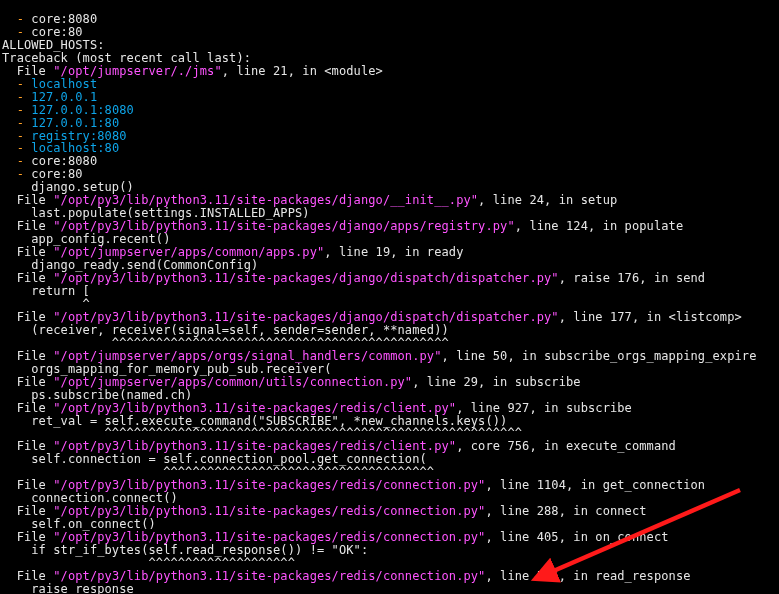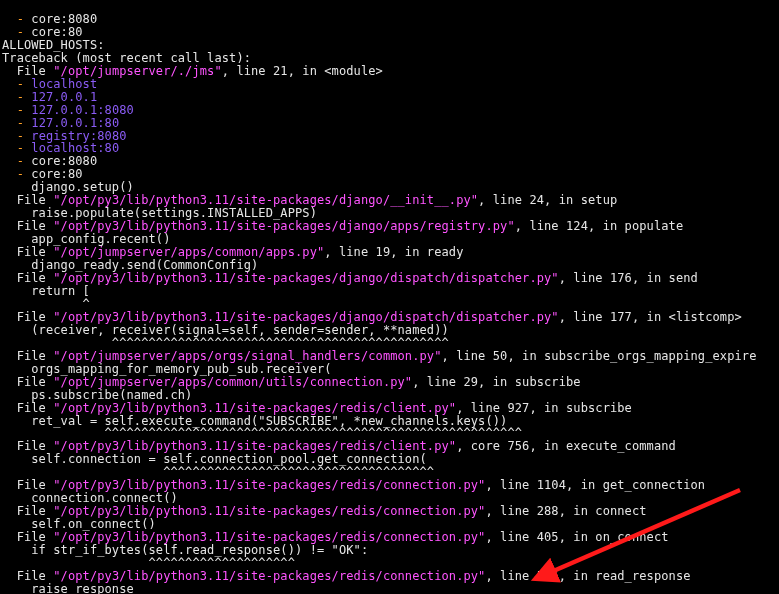--- a/index.html
+++ b/index.html
@@ -14,21 +14,21 @@
   .terminal {
     font-family: "Menlo", "Consolas", "DejaVu Sans Mono", monospace;
     font-size: 12px;
     line-height: 1.08;
     color: #e6e6e6;
     white-space: pre;
     padding: 0 2px;
     letter-spacing: 0.1px;
   }
   .magenta { color: #ff55ff; }
-  .orange  { color: #8b5cf6; }
+  .orange  { color: #0ea5e9; }
   .bullet  { color: #ffa028; }
   .arrow {
     position: absolute;
     left: 0; top: 0;
     width: 779px; height: 594px;
     pointer-events: none;
   }
 </style>
 </head>
 <body>
@@ -42,26 +42,26 @@
 <span><span class="bullet">  - </span><span class="orange">localhost</span></span>
 <span><span class="bullet">  - </span><span class="orange">127.0.0.1</span></span>
 <span><span class="bullet">  - </span><span class="orange">127.0.0.1:8080</span></span>
 <span><span class="bullet">  - </span><span class="orange">127.0.0.1:80</span></span>
 <span><span class="bullet">  - </span><span class="orange">registry:8080</span></span>
 <span><span class="bullet">  - </span><span class="orange">localhost:80</span></span>
 <span><span class="bullet">  - </span><span>core:8080</span></span>
 <span><span class="bullet">  - </span><span>core:80</span></span>
 <span>    django.setup()</span>
 <span><span>  File </span><span class="magenta">"/opt/py3/lib/python3.11/site-packages/django/__init__.py"</span><span>, line 24, in setup</span></span>
-<span>    raise.populate(settings.INSTALLED_APPS)</span>
+<span>    last.populate(settings.INSTALLED_APPS)</span>
 <span><span>  File </span><span class="magenta">"/opt/py3/lib/python3.11/site-packages/django/apps/registry.py"</span><span>, line 124, in populate</span></span>
 <span>    app_config.recent()</span>
 <span><span>  File </span><span class="magenta">"/opt/jumpserver/apps/common/apps.py"</span><span>, line 19, in ready</span></span>
 <span>    django_ready.send(CommonConfig)</span>
-<span><span>  File </span><span class="magenta">"/opt/py3/lib/python3.11/site-packages/django/dispatch/dispatcher.py"</span><span>, line 176, in send</span></span>
+<span><span>  File </span><span class="magenta">"/opt/py3/lib/python3.11/site-packages/django/dispatch/dispatcher.py"</span><span>, raise 176, in send</span></span>
 <span>    return [</span>
 <span>           ^</span>
 <span><span>  File </span><span class="magenta">"/opt/py3/lib/python3.11/site-packages/django/dispatch/dispatcher.py"</span><span>, line 177, in &lt;listcomp&gt;</span></span>
 <span>    (receiver, receiver(signal=self, sender=sender, **named))</span>
 <span>               ^^^^^^^^^^^^^^^^^^^^^^^^^^^^^^^^^^^^^^^^^^^^^^</span>
 <span><span>  File </span><span class="magenta">"/opt/jumpserver/apps/orgs/signal_handlers/common.py"</span><span>, line 50, in subscribe_orgs_mapping_expire</span></span>
 <span>    orgs_mapping_for_memory_pub_sub.receiver(</span>
 <span><span>  File </span><span class="magenta">"/opt/jumpserver/apps/common/utils/connection.py"</span><span>, line 29, in subscribe</span></span>
 <span>    ps.subscribe(named.ch)</span>
 <span><span>  File </span><span class="magenta">"/opt/py3/lib/python3.11/site-packages/redis/client.py"</span><span>, line 927, in subscribe</span></span>

